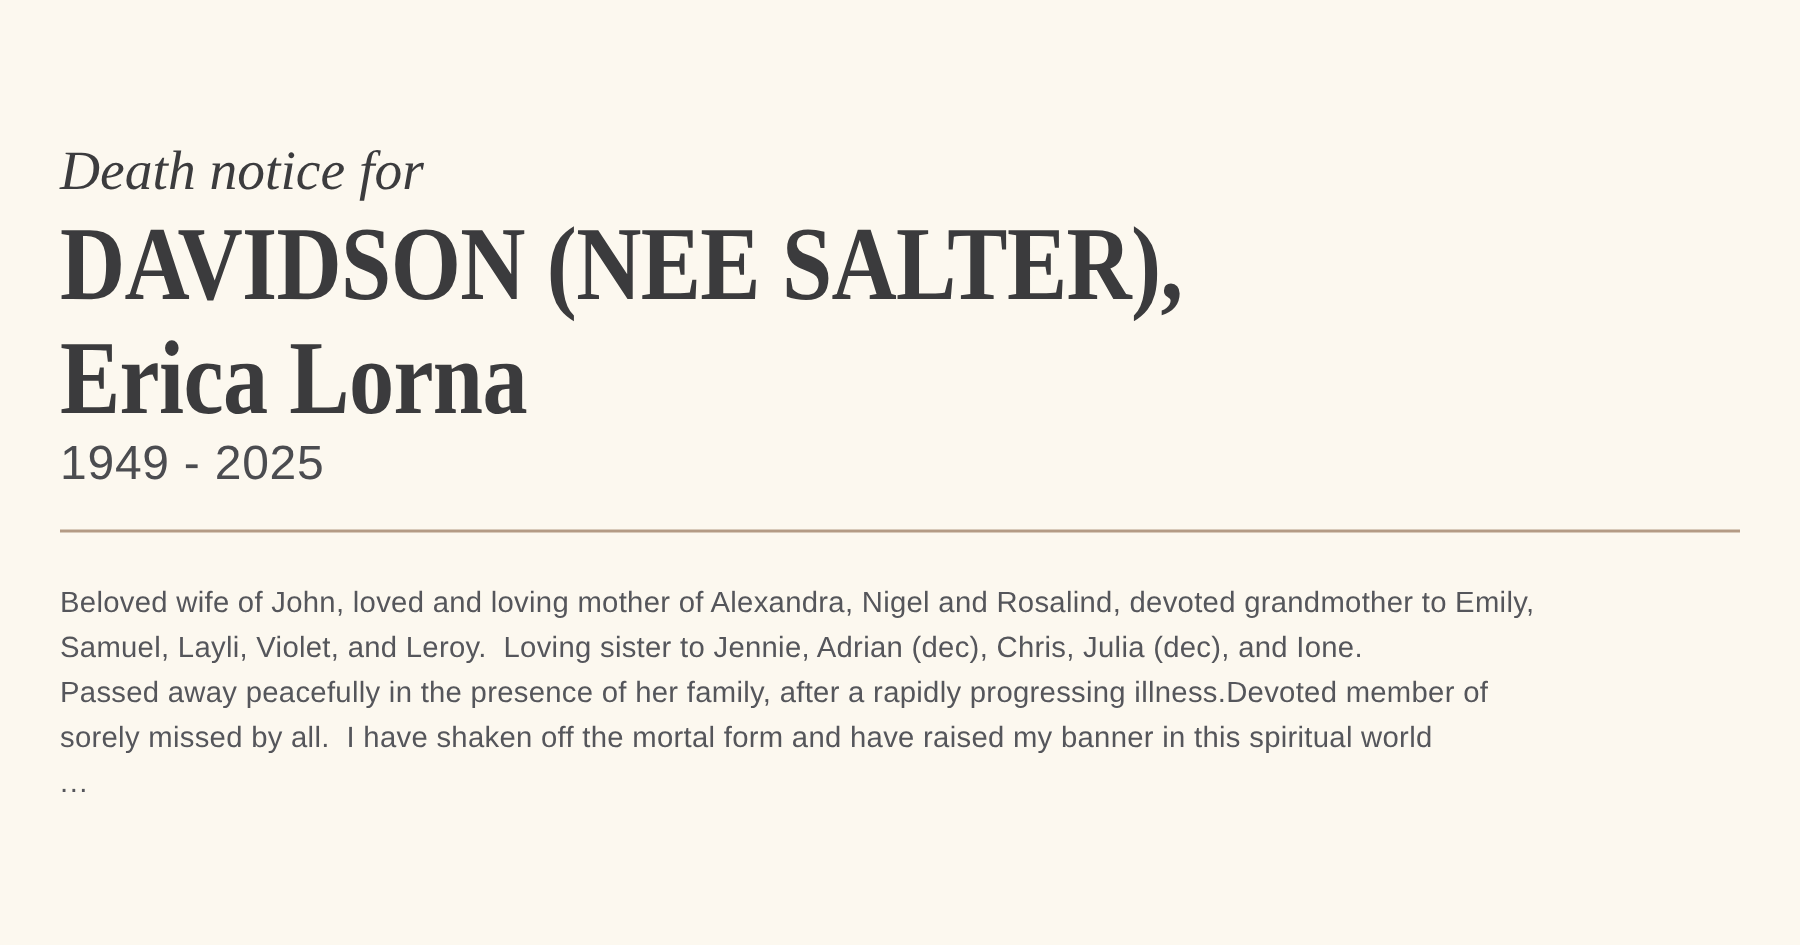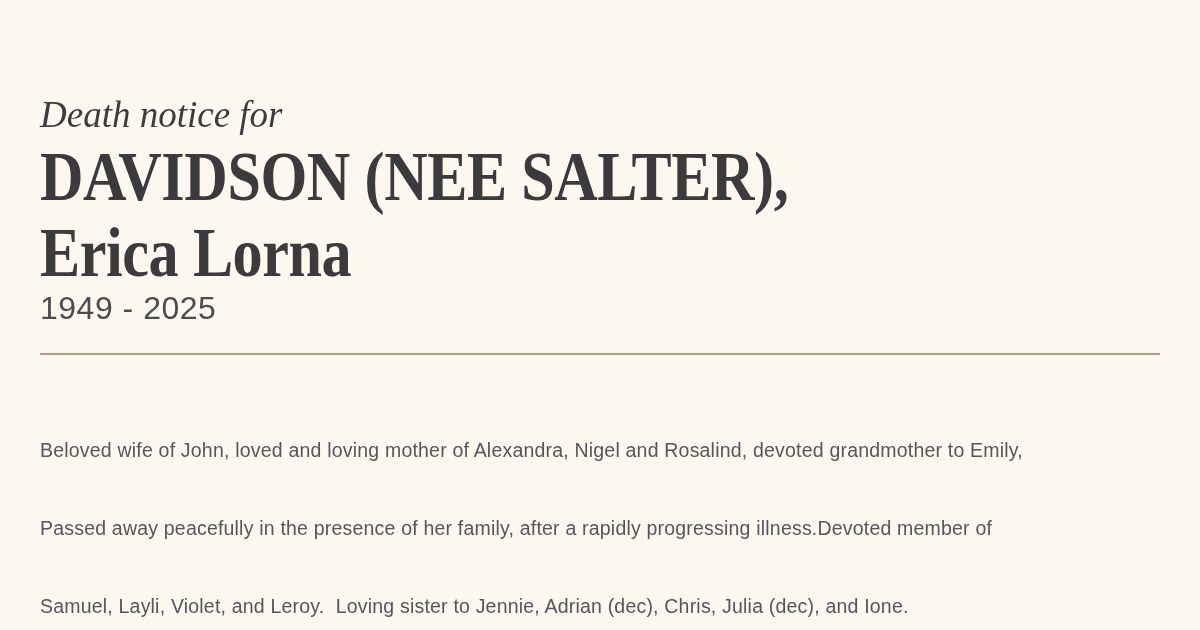--- a/index.html
+++ b/index.html
@@ -99,21 +99,20 @@
     top: 387px;
     left: 40px;
     width: 1130px;
     font-size: 19.5px;
     line-height: 30px;
     letter-spacing: 0.2px;
     color: #55565B;
   }
   .body-line {
     white-space: pre;   
-    margin-top: 48px;
   }
   .ellipsis-line {
     white-space: pre;
     letter-spacing: 1px;
   }
 </style>
 </head>
 <body>
 
 <div class="card">
@@ -125,18 +124,19 @@
 
   <h1 class="name given">Erica Lorna</h1>
 
   <div class="dates">1949 - 2025</div>
 
   <hr class="divider">
 
   <div class="body-text">
 
     <div class="body-line">Beloved wife of John, loved and loving mother of Alexandra, Nigel and Rosalind, devoted grandmother to Emily,</div>
+      <div class="body-line">Samuel, Layli, Violet, and Leroy.  Loving sister to Jennie, Adrian (dec), Chris, Julia (dec), and Ione.</div>
       <div class="body-line">Passed away peacefully in the presence of her family, after a rapidly progressing illness.Devoted member of</div>
-      <div class="body-line">Samuel, Layli, Violet, and Leroy.  Loving sister to Jennie, Adrian (dec), Chris, Julia (dec), and Ione.</div>
+      <div class="body-line">sorely missed by all.  I have shaken off the mortal form and have raised my banner in this spiritual world</div>
       <div class="ellipsis-line">...</div>
   </div>
 
 </div>
 
 </body></html>

